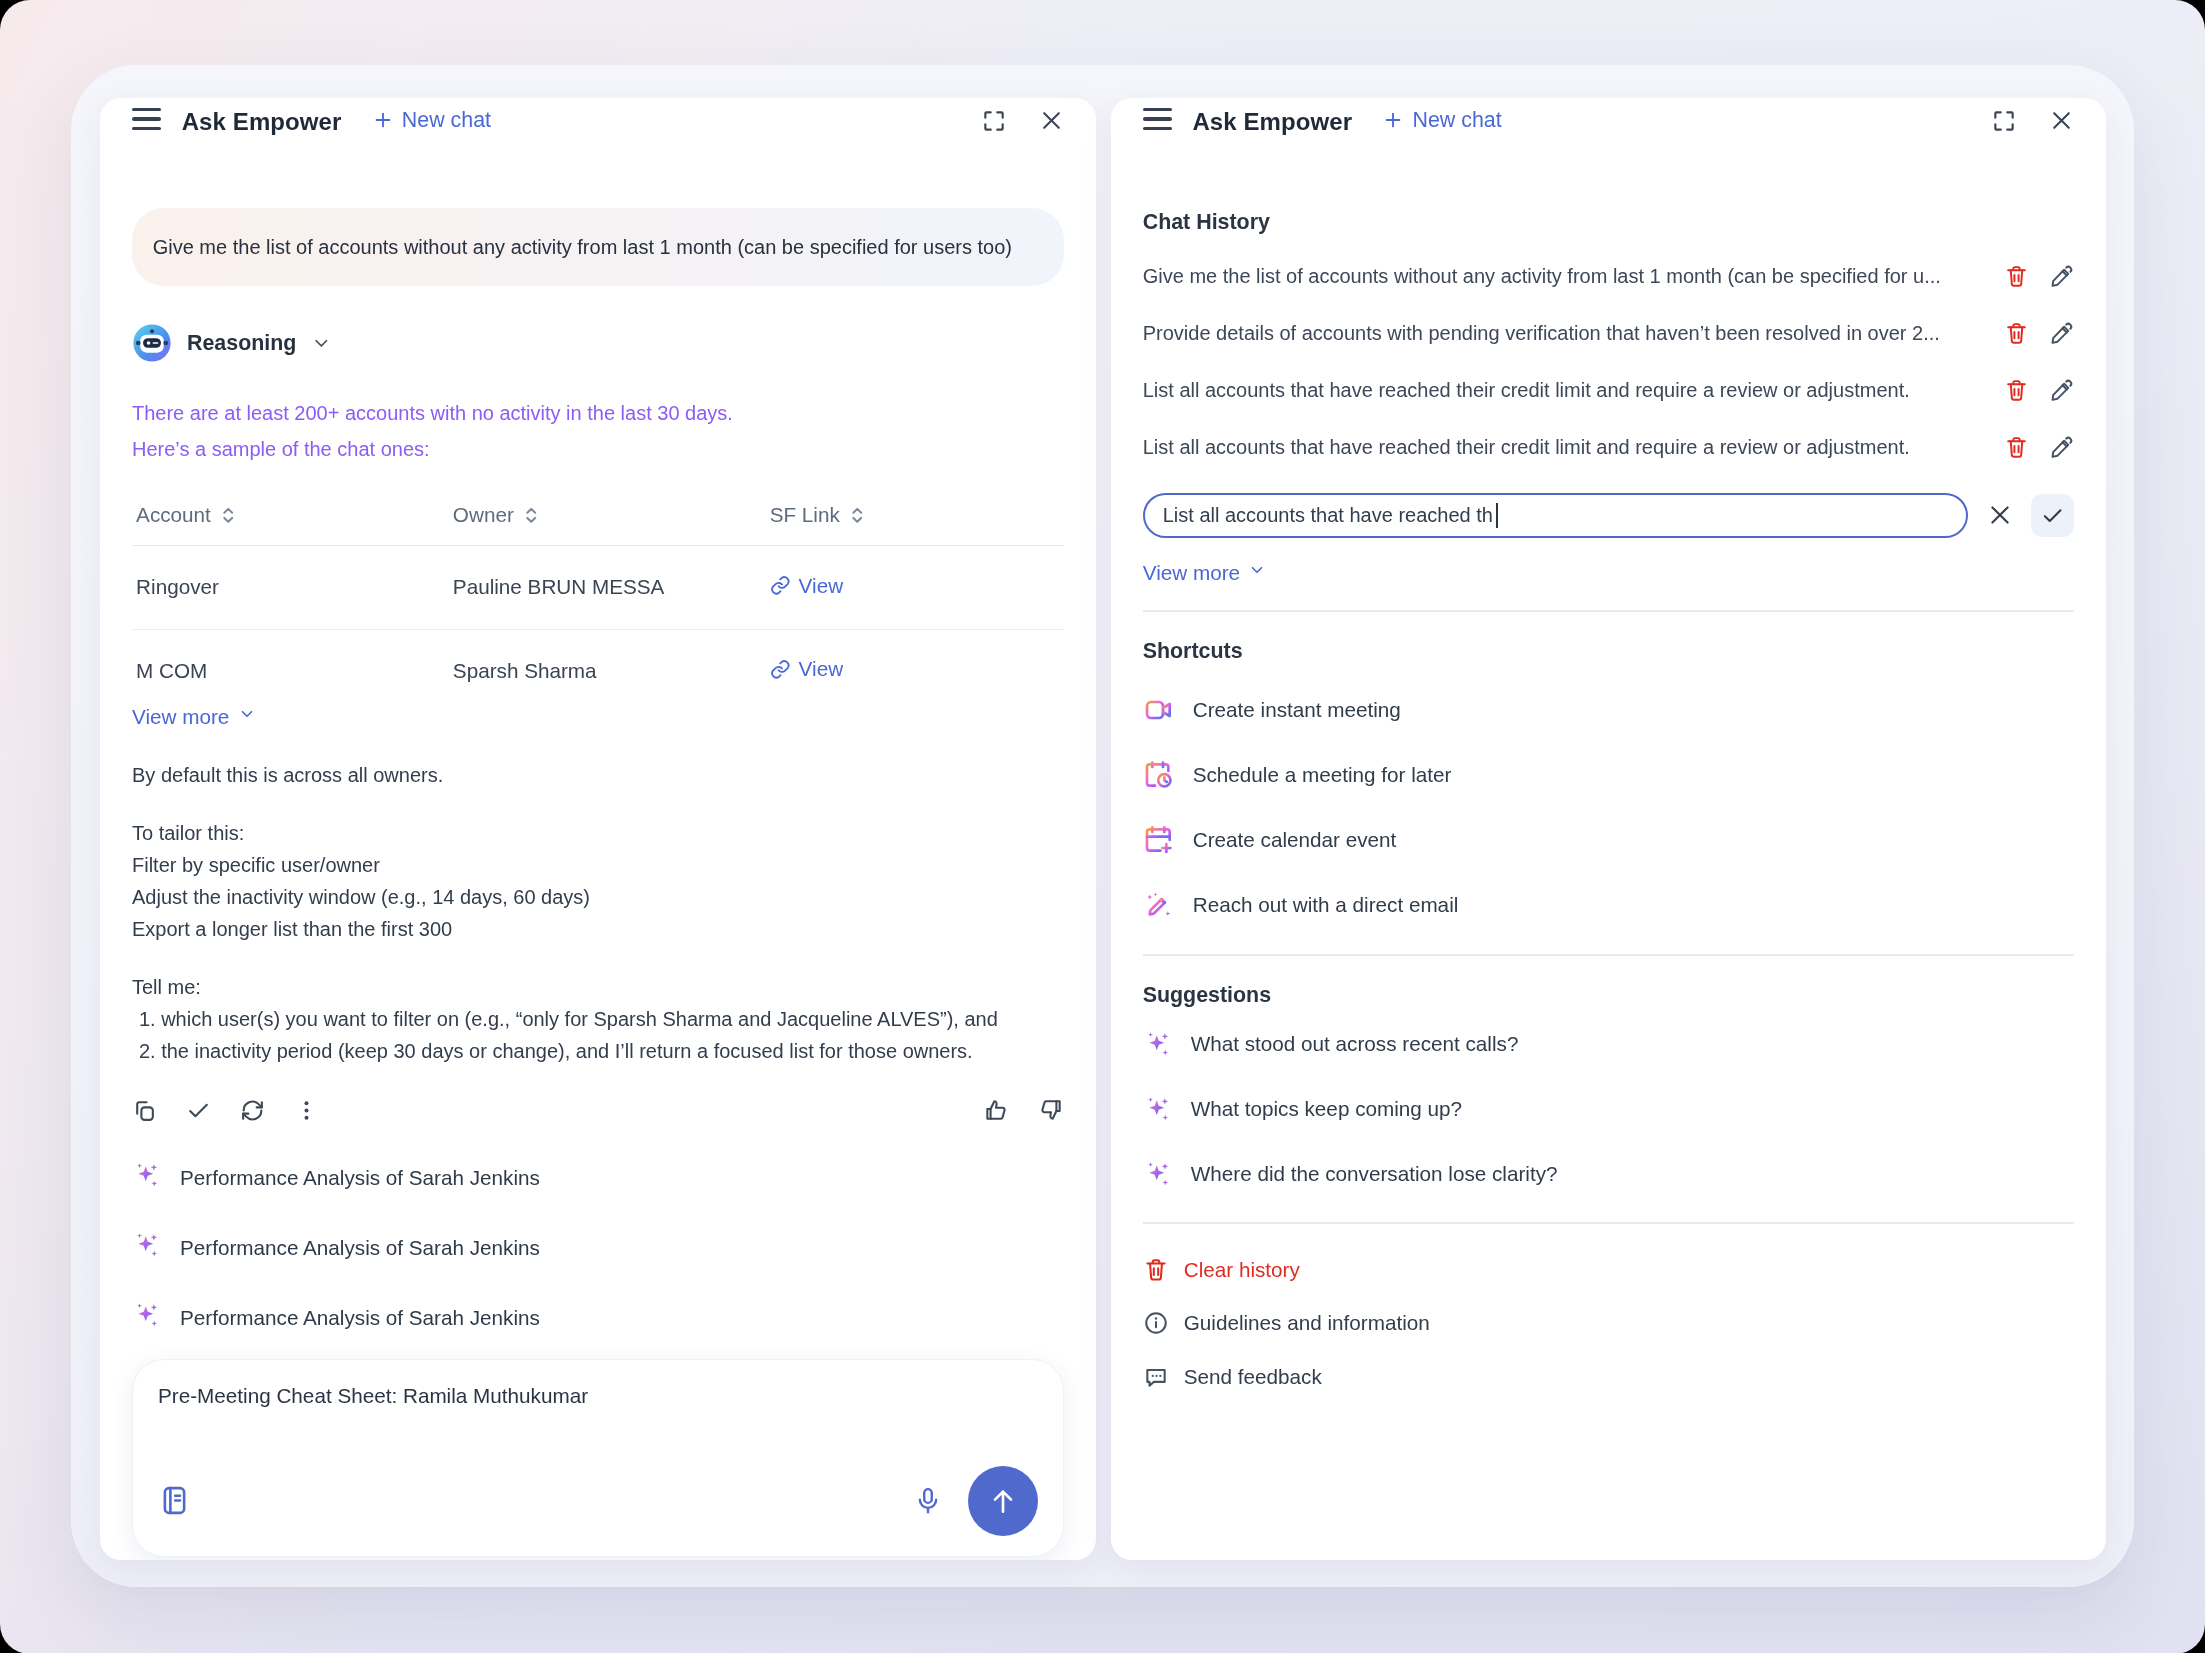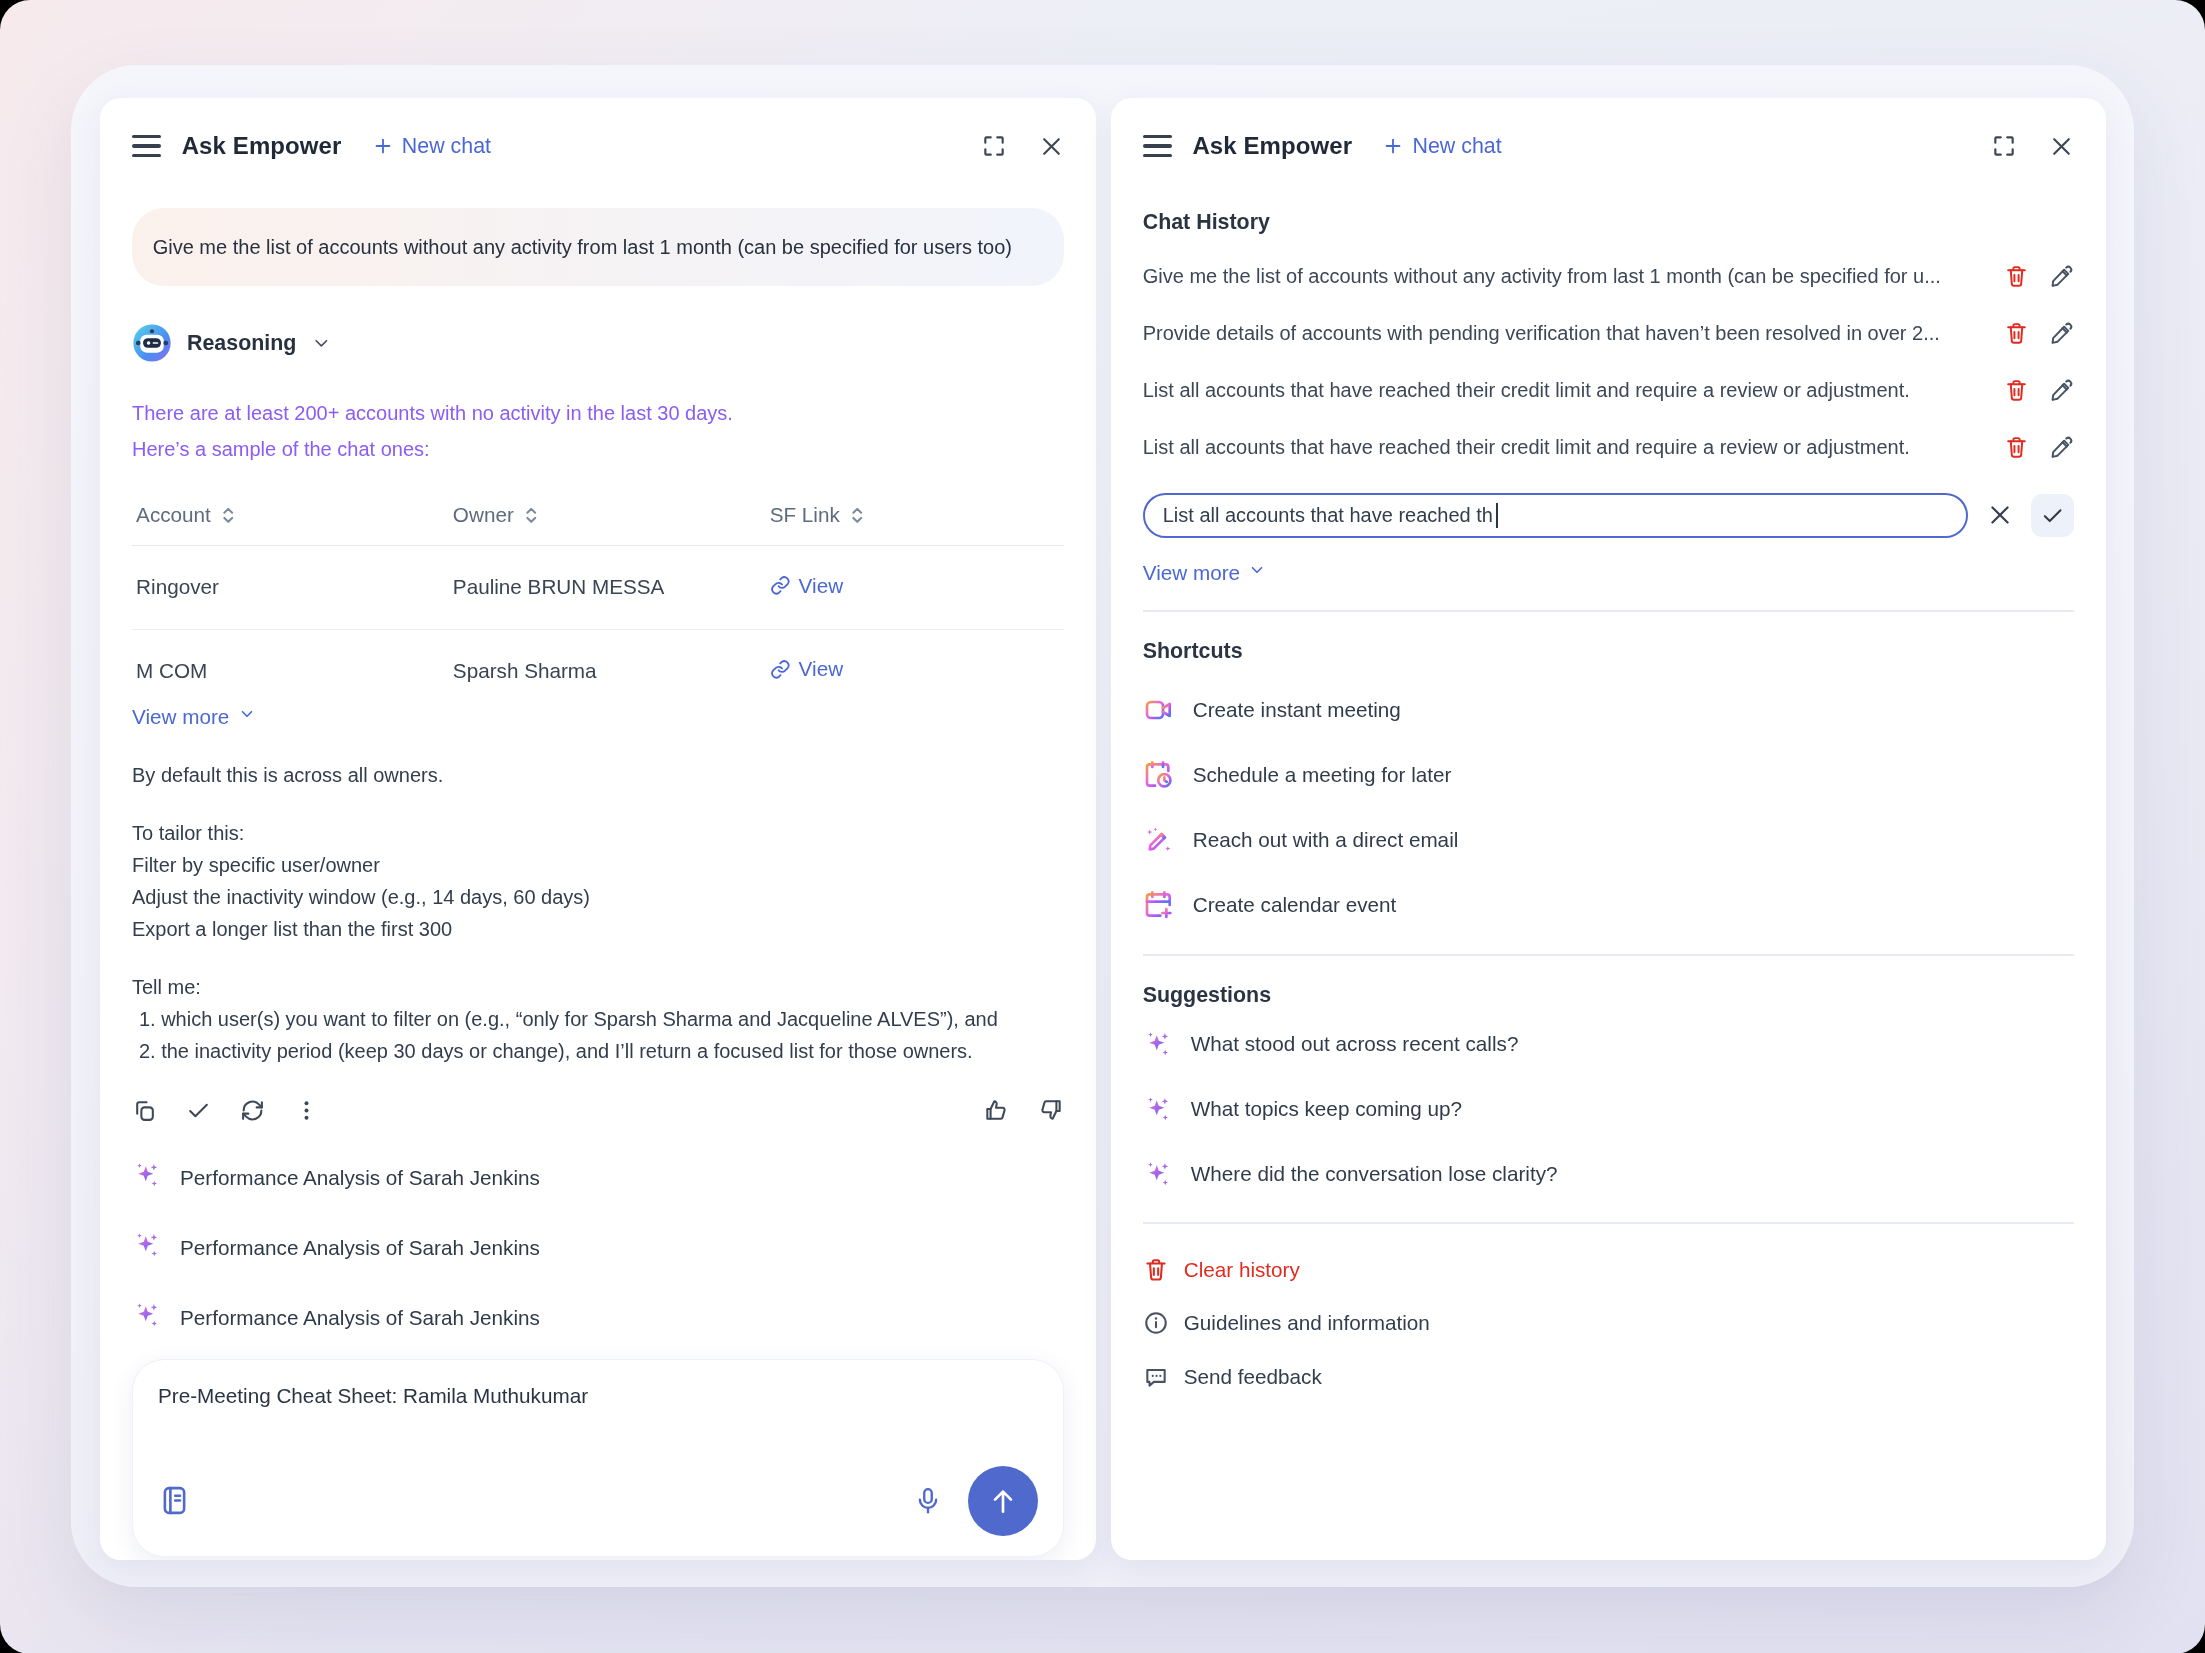--- a/index.html
+++ b/index.html
@@ -16,21 +16,21 @@
     background:linear-gradient(180deg,#f5f6fb,#efeff8);
     border-radius:66px; box-shadow:0 27.6px 76px rgba(60,64,120,.10);
     display:flex; gap:15px; padding:33px 27.6px 29px 29px;
   }
   .panel {
     background:#ffffff; border-radius:20.7px; flex:1 1 0; height:1462px;
     box-shadow:0 9.6px 32px rgba(44,54,110,.07);
     display:flex; flex-direction:column; padding:0 32px; overflow:hidden; position:relative;
   }
   
-  .hdr { display:flex; align-items:center; height:77px; flex:none; margin-top:9.6px; }
+  .hdr { display:flex; align-items:flex-start; height:77px; flex:none; margin-top:9.6px; }
   .hamburger { width:29px; display:flex; flex-direction:column; gap:6.2px; cursor:pointer; }
   .hamburger span { display:block; height:3.4px; border-radius:2.1px; background:#36404f; }
   .hdr-title { font-size:24px; font-weight:600; color:#1f2937; margin-left:20.7px; letter-spacing:0.1px; }
   .newchat { display:flex; align-items:center; gap:8.3px; margin-left:30px; color:#4a67d6; font-size:21.4px; font-weight:500; cursor:pointer; }
   .hdr-sp { flex:1; }
   .hicon { color:#3b4654; display:flex; align-items:center; cursor:pointer; }
   .hicon + .hicon { margin-left:32px; }
   
   .bubble {
     margin-top:23.4px; border-radius:32px; padding:27.6px 20.7px; flex:none;
@@ -500,35 +500,35 @@
           <svg width="32" height="32" viewBox="0 0 24 24" fill="none" stroke="url(#gwarm)" stroke-width="2" stroke-linecap="round" stroke-linejoin="round">
               <path d="M19 9V6a2 2 0 0 0-2-2H5a2 2 0 0 0-2 2v12a2 2 0 0 0 2 2h4"></path>
               <path d="M7 2.5V6M15 2.5V6"></path>
               <circle cx="16" cy="16" r="4.6"></circle>
               <path d="M16 13.8V16l1.8 1.2"></path>
             </svg>
           <span class="txt">Schedule a meeting for later</span>
         </div>
         <div class="sc-row">
           <svg width="32" height="32" viewBox="0 0 24 24" fill="none" stroke="url(#gwarm)" stroke-width="2" stroke-linecap="round" stroke-linejoin="round">
+              <path d="M20 12V6a2 2 0 0 0-2-2H5a2 2 0 0 0-2 2v12a2 2 0 0 0 2 2h8"></path>
+              <path d="M7 2.5V6M16 2.5V6M3 9.5h17"></path>
+              <path d="M17.5 15v6M14.5 18h6"></path>
+            </svg>
+          <span class="txt">Create calendar event</span>
+        </div>
+        <div class="sc-row">
+          <svg width="32" height="32" viewBox="0 0 24 24" fill="none" stroke="url(#gwarm)" stroke-width="2" stroke-linecap="round" stroke-linejoin="round">
               <path d="M14 7.5l2.5 2.5L8 18.5 5 19l.5-3z"></path>
               <path d="M13.5 8l2.5 2.5"></path>
               <path d="M5 4.2l.5 1.3 1.3.5-1.3.5L5 7.8l-.5-1.3-1.3-.5 1.3-.5z" fill="url(#gwarm)" stroke="none"></path>
               <path d="M9.3 2.6l.4 1 1 .4-1 .4-.4 1-.4-1-1-.4 1-.4z" fill="url(#gwarm)" stroke="none"></path>
               <path d="M18.6 16.6l.5 1.3 1.3.5-1.3.5-.5 1.3-.5-1.3-1.3-.5 1.3-.5z" fill="url(#gwarm)" stroke="none"></path>
             </svg>
           <span class="txt">Reach out with a direct email</span>
-        </div>
-        <div class="sc-row">
-          <svg width="32" height="32" viewBox="0 0 24 24" fill="none" stroke="url(#gwarm)" stroke-width="2" stroke-linecap="round" stroke-linejoin="round">
-              <path d="M20 12V6a2 2 0 0 0-2-2H5a2 2 0 0 0-2 2v12a2 2 0 0 0 2 2h8"></path>
-              <path d="M7 2.5V6M16 2.5V6M3 9.5h17"></path>
-              <path d="M17.5 15v6M14.5 18h6"></path>
-            </svg>
-          <span class="txt">Create calendar event</span>
         </div>
       </div>
 
       <div class="divider"></div>
 
       <div class="sec-title mt40">Suggestions</div>
       <div class="sug-list">
         <div class="sc-row">
           <svg width="30" height="30" viewBox="0 0 24 24" fill="url(#gspark)">
               <path d="M11 5l1.6 4.4L17 11l-4.4 1.6L11 17l-1.6-4.4L5 11l4.4-1.6z"></path>

